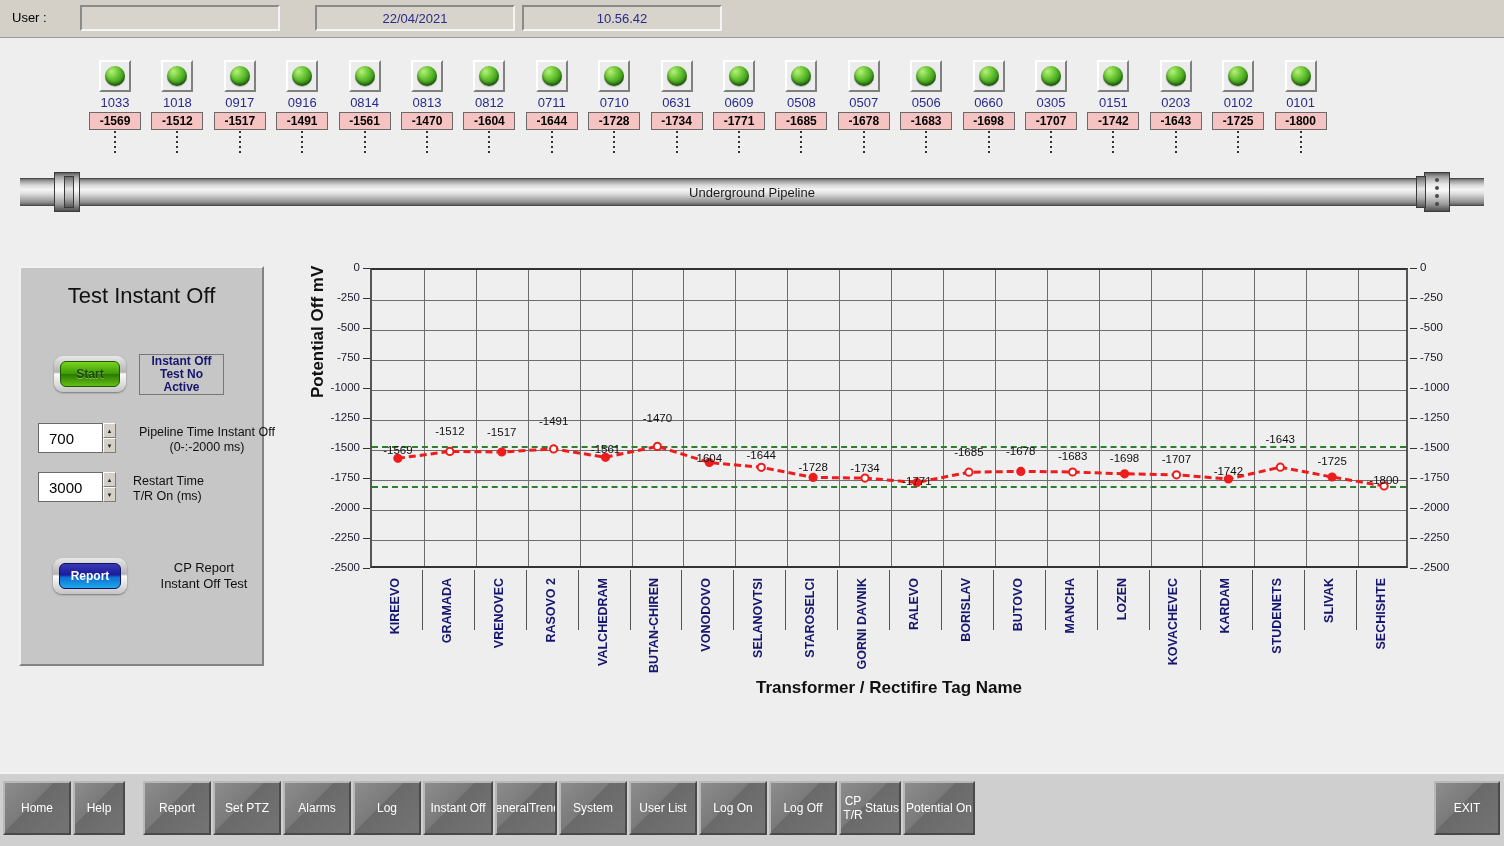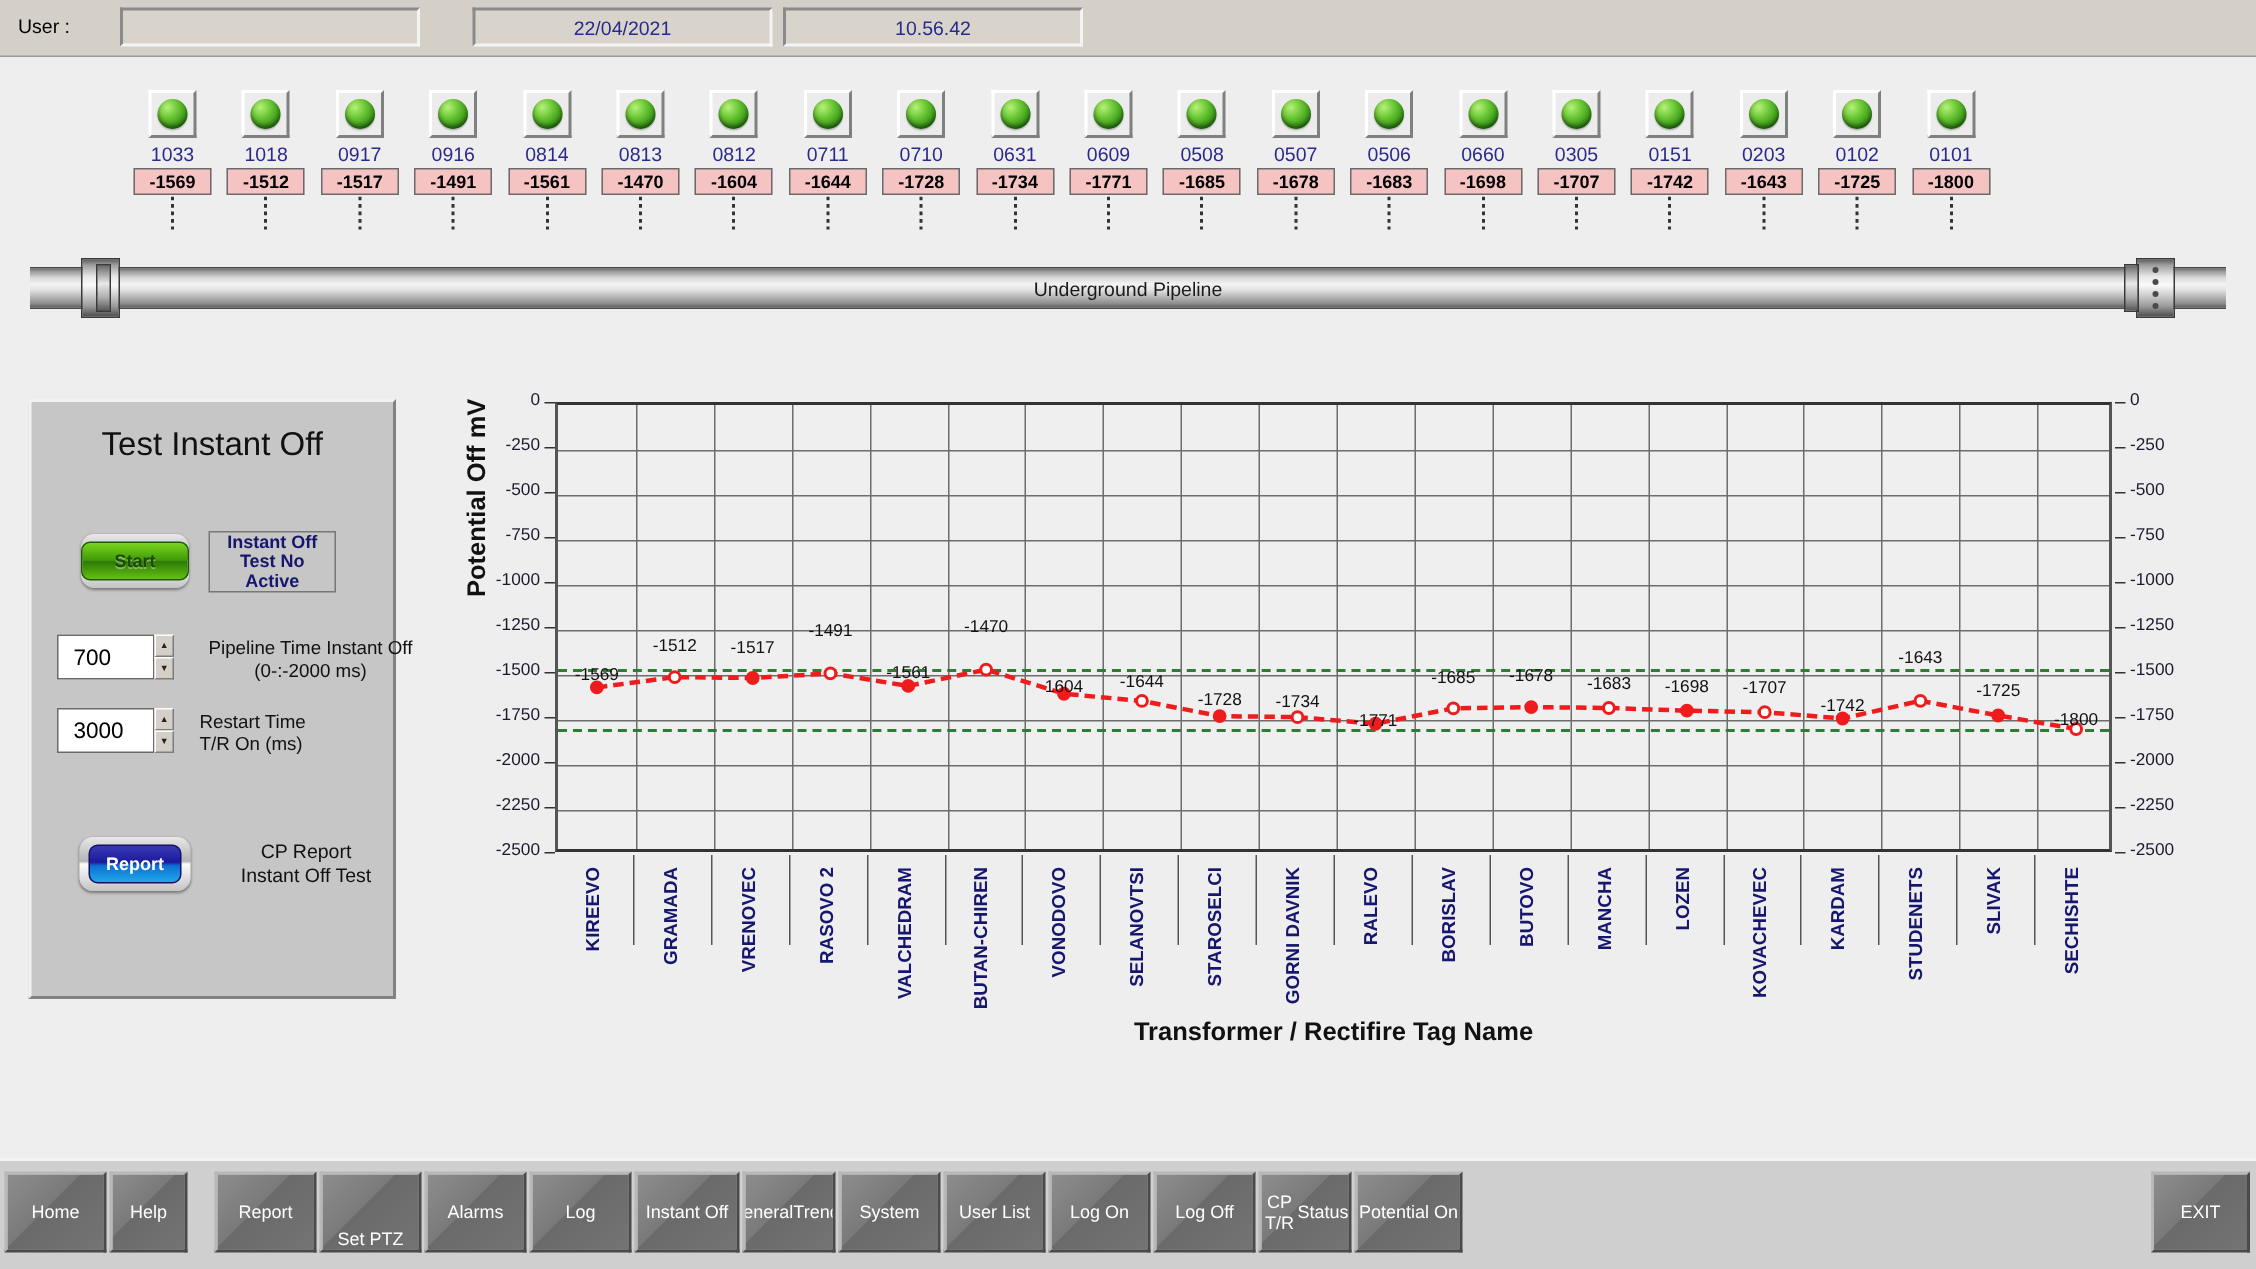--- a/index.html
+++ b/index.html
@@ -122,21 +122,21 @@
   }
   #btn-start{
     position:absolute;left:33px;top:88px;width:72px;height:36px;
     border-radius:9px;
     background:linear-gradient(to bottom,#e8e8e8,#b4b4b4 45%,#fbfbfb 50%,#c4c4c4);
     box-shadow:0 1px 2px rgba(0,0,0,.4);
     display:flex;align-items:center;justify-content:center;
     cursor:pointer;
   }
   #btn-start .inner{
-    width:72px;height:26px;border-radius:6px;
+    width:60px;height:26px;border-radius:6px;
     background:linear-gradient(to bottom,#7ad41f,#3f9b07 48%,#2d7a04 52%,#64c014);
     border:1px solid #1f5a02;
     display:flex;align-items:center;justify-content:center;
     font-size:12px;font-weight:bold;color:#1d4a05;
     text-shadow:0 1px 0 rgba(255,255,255,.35);
     box-sizing:border-box;
   }
   #status-box{
     position:absolute;left:118px;top:86px;width:85px;height:41px;
     background:#c6c6c6;
@@ -670,21 +670,21 @@
 <div id="toolbar">
 <div class="tbtn" style="left: 3px; width: 68px;">
       <span>Home</span>
     </div>
     <div class="tbtn" style="left: 73px; width: 52px;">
       <span>Help</span>
     </div>
     <div class="tbtn" style="left: 143px; width: 68px;">
       <span>Report</span>
     </div>
-    <div class="tbtn" style="left: 213px; width: 68px; align-items: flex-end;">
+    <div class="tbtn" style="left: 213px; width: 68px;">
       <span>Set PTZ</span>
     </div>
     <div class="tbtn" style="left: 283px; width: 68px;">
       <span>Alarms</span>
     </div>
     <div class="tbtn" style="left: 353px; width: 68px;">
       <span>Log</span>
     </div>
     <div class="tbtn" style="left: 423px; width: 70px;">
       <span>Instant Off</span>

